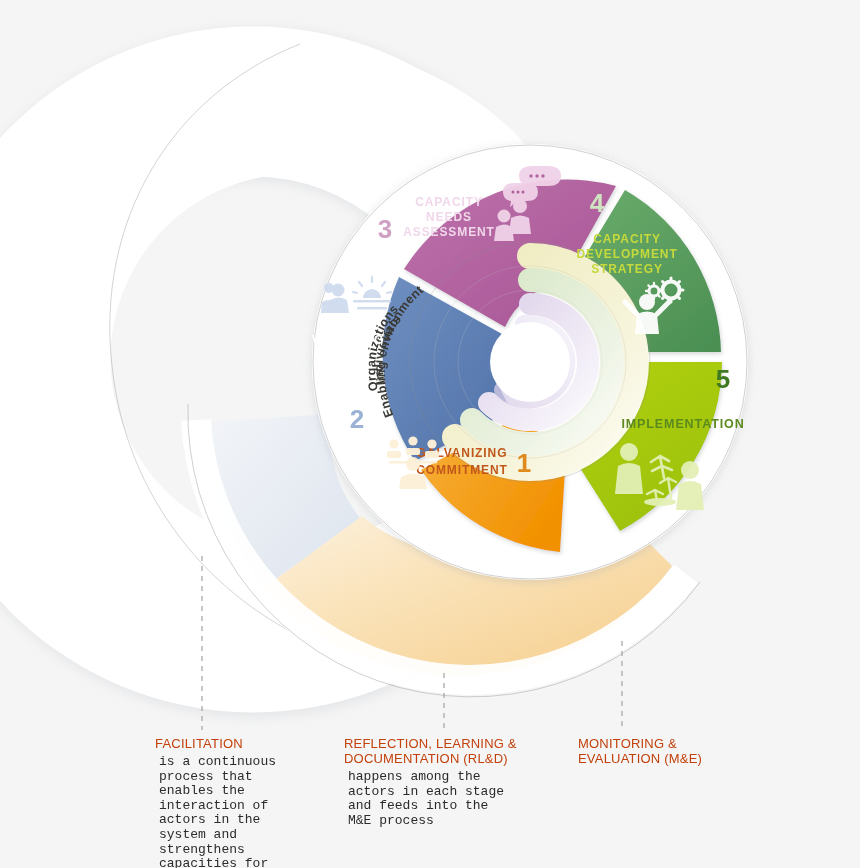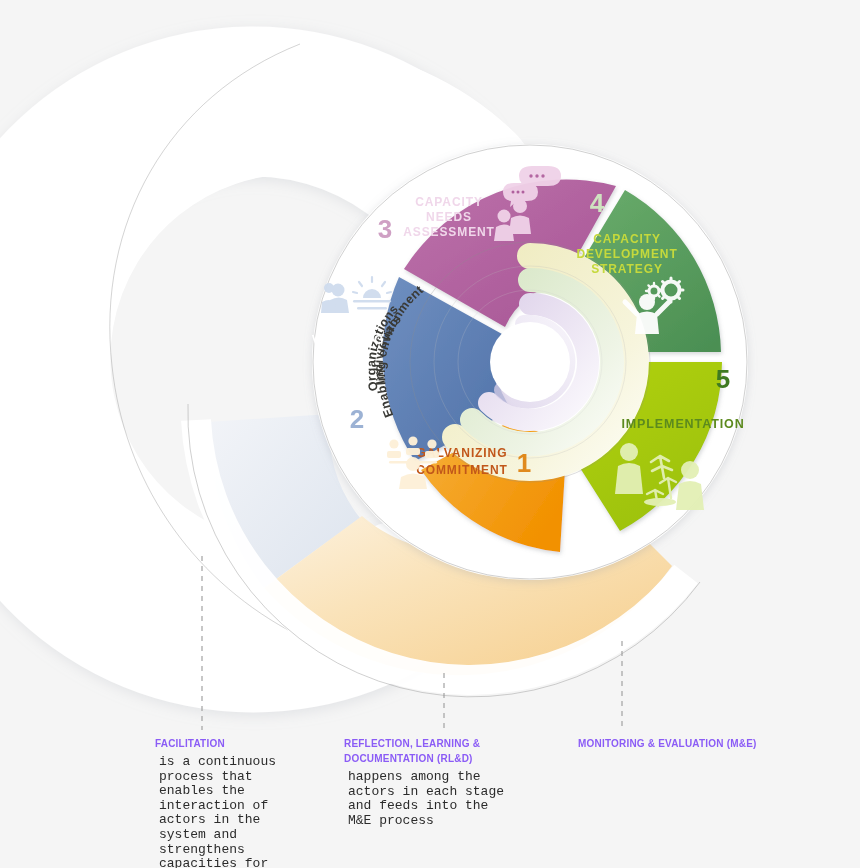--- a/index.html
+++ b/index.html
@@ -37,25 +37,25 @@
     top: 736px;
     width: 860px;
     height: 132px;
   }
   .caption {
     position: absolute;
     top: 0;
   }
   .caption-title {
     font-family: "Liberation Sans", sans-serif;
-    font-weight: bold;
-    font-size: 10px;
+    font-weight: normal;
+    font-size: 13px;
     line-height: 15px;
     letter-spacing: 0.2px;
-    color: #8b5cf6;
+    color: #c2410c;
     margin: 0 0 1px 0;
   }
   .caption-body {
     font-family: Liberation Mono, monospace;
     font-size: 13px;
     line-height: 14.6px;
     color: #2b2b2b;
     margin: 4px;
   }
   #cap-0 { left: 155px; width: 160px; }

